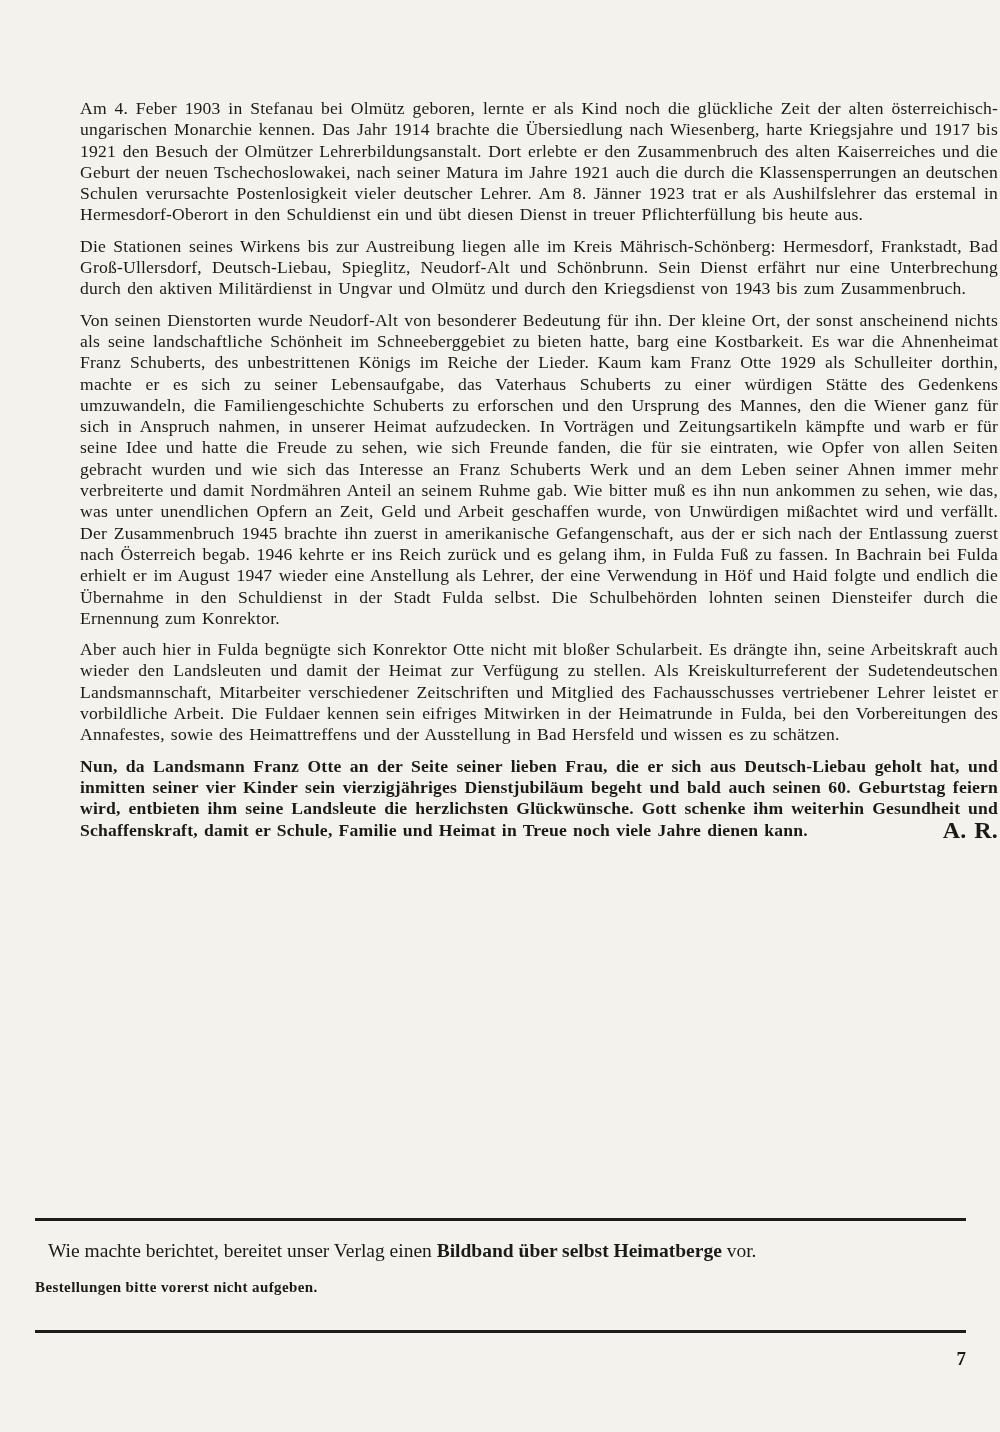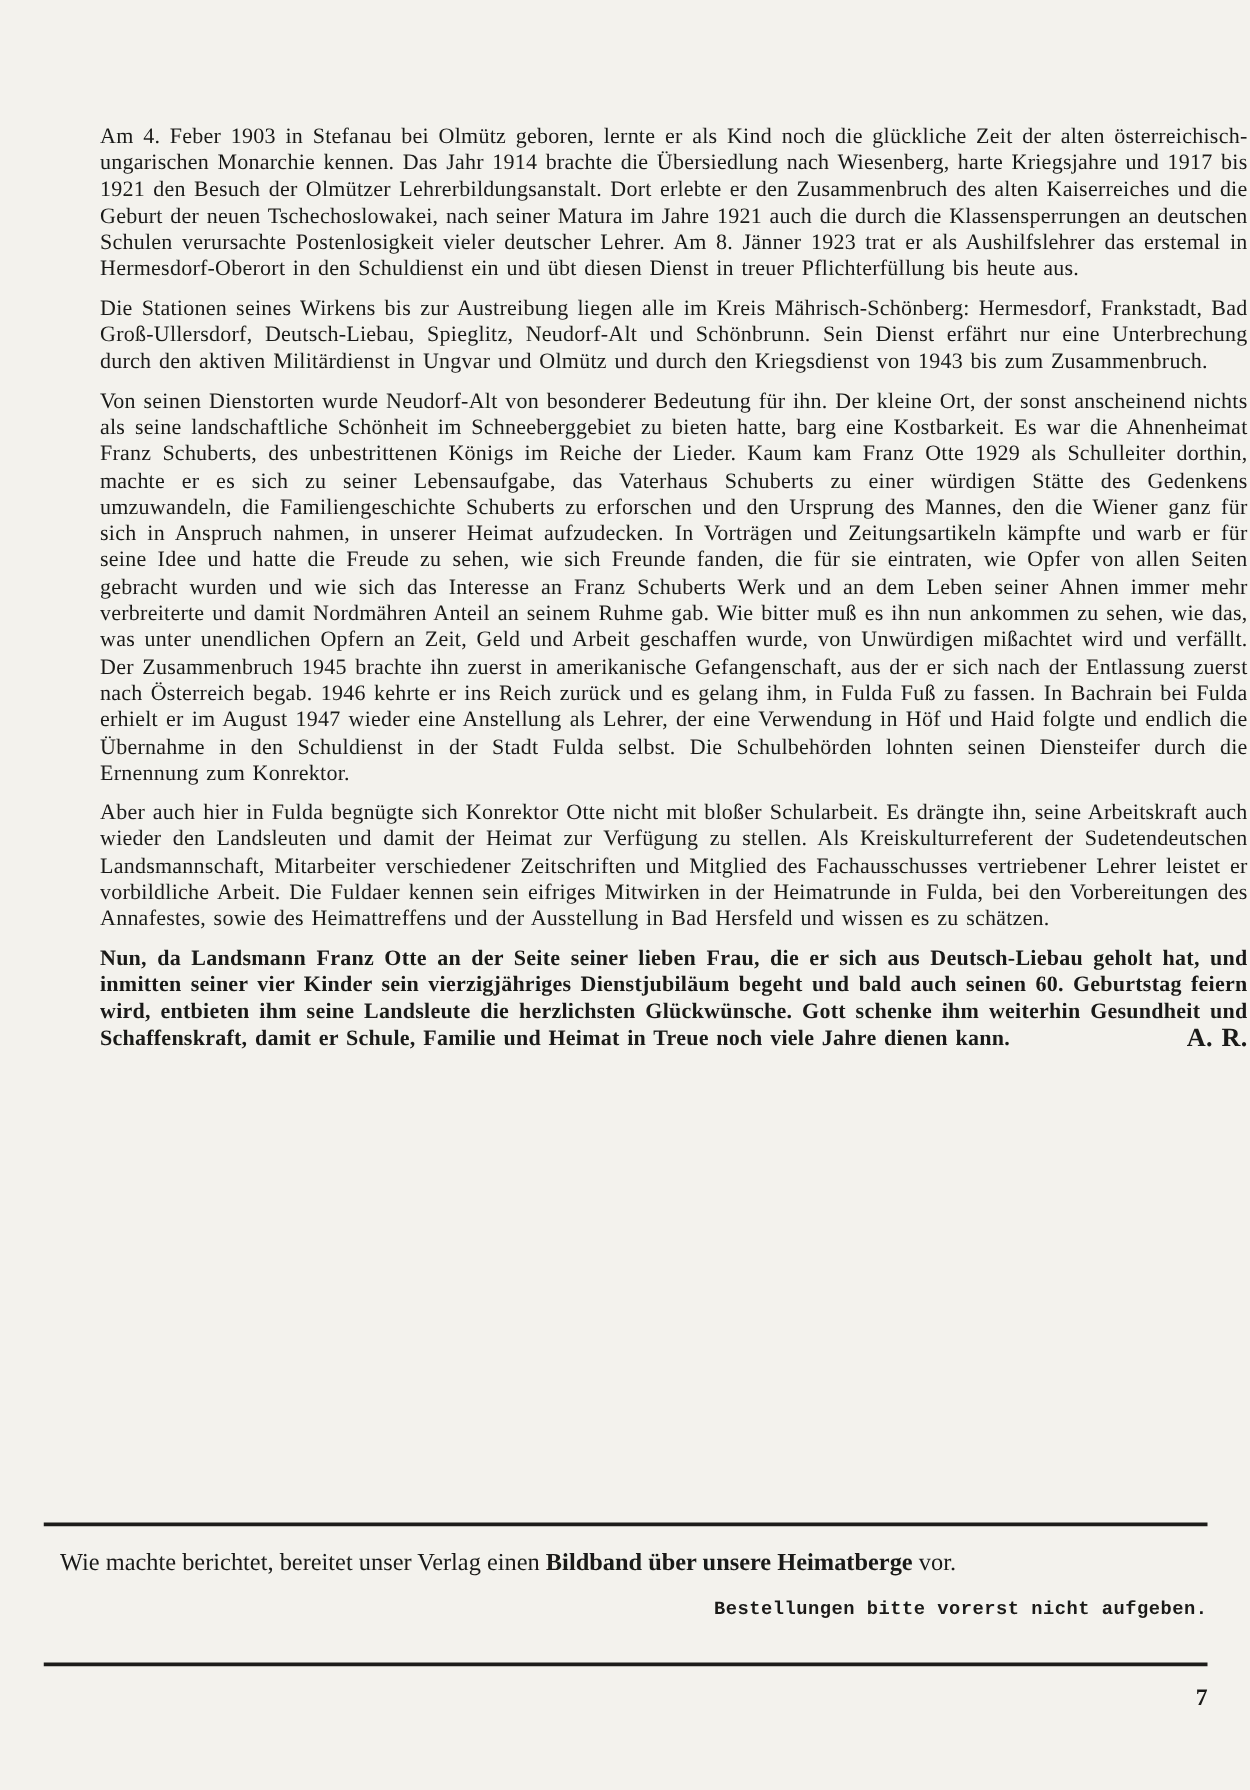--- a/index.html
+++ b/index.html
@@ -36,21 +36,21 @@
   }
   .article p.last {
     position: relative;
     margin-bottom: 0;
     font-weight: bold;
   }
   .signature {
     position: absolute;
     right: 0;
     bottom: 0;
-    font-size: 21px;
+    font-size: 24px;
   }
   .notice-section {
     position: absolute;
     top: 1218px;
     left: 35px;
     width: 931px;
   }
   .rule {
     border: 0;
     border-top: 3px solid #1c1c1a;
@@ -61,22 +61,22 @@
     margin: 18px 10px 0 13px;
     font-size: 19.5px;
     line-height: 24px;
     text-align: justify;
   }
   .notice-line1 .bold {
     font-weight: bold;
   }
   .notice-line2 {
     margin: 16px 0 34px 0;
-    text-align: right;
-    font-family: Liberation Mono, monospace;
+    text-align: left;
+    font-family: Liberation Serif, serif;
     font-weight: bold;
     font-size: 15px;
     letter-spacing: 0.4px;
   }
   .page-number {
     position: absolute;
     top: 1348px;
     right: 34px;
     font-size: 19px;
     font-weight: bold;
@@ -91,20 +91,20 @@
   <div class="article">
     <p>Am 4. Feber 1903 in Stefanau bei Olmütz geboren, lernte er als Kind noch die glückliche Zeit der alten österreichisch-ungarischen Monarchie kennen. Das Jahr 1914 brachte die Übersiedlung nach Wiesenberg, harte Kriegsjahre und 1917 bis 1921 den Besuch der Olmützer Lehrerbildungsanstalt. Dort erlebte er den Zusammenbruch des alten Kaiserreiches und die Geburt der neuen Tschechoslowakei, nach seiner Matura im Jahre 1921 auch die durch die Klassensperrungen an deutschen Schulen verursachte Postenlosigkeit vieler deutscher Lehrer. Am 8. Jänner 1923 trat er als Aushilfslehrer das erstemal in Hermesdorf-Oberort in den Schuldienst ein und übt diesen Dienst in treuer Pflichterfüllung bis heute aus.</p>
     <p>Die Stationen seines Wirkens bis zur Austreibung liegen alle im Kreis Mährisch-Schönberg: Hermesdorf, Frankstadt, Bad Groß-Ullersdorf, Deutsch-Liebau, Spieglitz, Neudorf-Alt und Schönbrunn. Sein Dienst erfährt nur eine Unterbrechung durch den aktiven Militärdienst in Ungvar und Olmütz und durch den Kriegsdienst von 1943 bis zum Zusammenbruch.</p>
     <p>Von seinen Dienstorten wurde Neudorf-Alt von besonderer Bedeutung für ihn. Der kleine Ort, der sonst anscheinend nichts als seine landschaftliche Schönheit im Schneeberggebiet zu bieten hatte, barg eine Kostbarkeit. Es war die Ahnenheimat Franz Schuberts, des unbestrittenen Königs im Reiche der Lieder. Kaum kam Franz Otte 1929 als Schulleiter dorthin, machte er es sich zu seiner Lebensaufgabe, das Vaterhaus Schuberts zu einer würdigen Stätte des Gedenkens umzuwandeln, die Familiengeschichte Schuberts zu erforschen und den Ursprung des Mannes, den die Wiener ganz für sich in Anspruch nahmen, in unserer Heimat aufzudecken. In Vorträgen und Zeitungsartikeln kämpfte und warb er für seine Idee und hatte die Freude zu sehen, wie sich Freunde fanden, die für sie eintraten, wie Opfer von allen Seiten gebracht wurden und wie sich das Interesse an Franz Schuberts Werk und an dem Leben seiner Ahnen immer mehr verbreiterte und damit Nordmähren Anteil an seinem Ruhme gab. Wie bitter muß es ihn nun ankommen zu sehen, wie das, was unter unendlichen Opfern an Zeit, Geld und Arbeit geschaffen wurde, von Unwürdigen mißachtet wird und verfällt. Der Zusammenbruch 1945 brachte ihn zuerst in amerikanische Gefangenschaft, aus der er sich nach der Entlassung zuerst nach Österreich begab. 1946 kehrte er ins Reich zurück und es gelang ihm, in Fulda Fuß zu fassen. In Bachrain bei Fulda erhielt er im August 1947 wieder eine Anstellung als Lehrer, der eine Verwendung in Höf und Haid folgte und endlich die Übernahme in den Schuldienst in der Stadt Fulda selbst. Die Schulbehörden lohnten seinen Diensteifer durch die Ernennung zum Konrektor.</p>
     <p>Aber auch hier in Fulda begnügte sich Konrektor Otte nicht mit bloßer Schularbeit. Es drängte ihn, seine Arbeitskraft auch wieder den Landsleuten und damit der Heimat zur Verfügung zu stellen. Als Kreiskulturreferent der Sudetendeutschen Landsmannschaft, Mitarbeiter verschiedener Zeitschriften und Mitglied des Fachausschusses vertriebener Lehrer leistet er vorbildliche Arbeit. Die Fuldaer kennen sein eifriges Mitwirken in der Heimatrunde in Fulda, bei den Vorbereitungen des Annafestes, sowie des Heimattreffens und der Ausstellung in Bad Hersfeld und wissen es zu schätzen.</p>
     <p class="last"><span>Nun, da Landsmann Franz Otte an der Seite seiner lieben Frau, die er sich aus Deutsch-Liebau geholt hat, und inmitten seiner vier Kinder sein vierzigjähriges Dienstjubiläum begeht und bald auch seinen 60. Geburtstag feiern wird, entbieten ihm seine Landsleute die herzlichsten Glückwünsche. Gott schenke ihm weiterhin Gesundheit und Schaffenskraft, damit er Schule, Familie und Heimat in Treue noch viele Jahre dienen kann.</span><span class="signature">A. R.</span></p>
   </div>
 
   <div class="notice-section">
     <hr class="rule">
-    <p class="notice-line1"><span>Wie machte berichtet, bereitet unser Verlag einen </span><span class="bold">Bildband über unsere Heimatberge</span><span> vor.</span></p>
+    <p class="notice-line1"><span>Wie machte berichtet, bereitet unser Verlag einen </span><span class="bold">Bildband über selbst Heimatberge</span><span> vor.</span></p>
     <p class="notice-line2">Bestellungen bitte vorerst nicht aufgeben.</p>
     <hr class="rule">
   </div>
 
   <div class="page-number">7</div>
 
 </div>
 
 </body></html>

